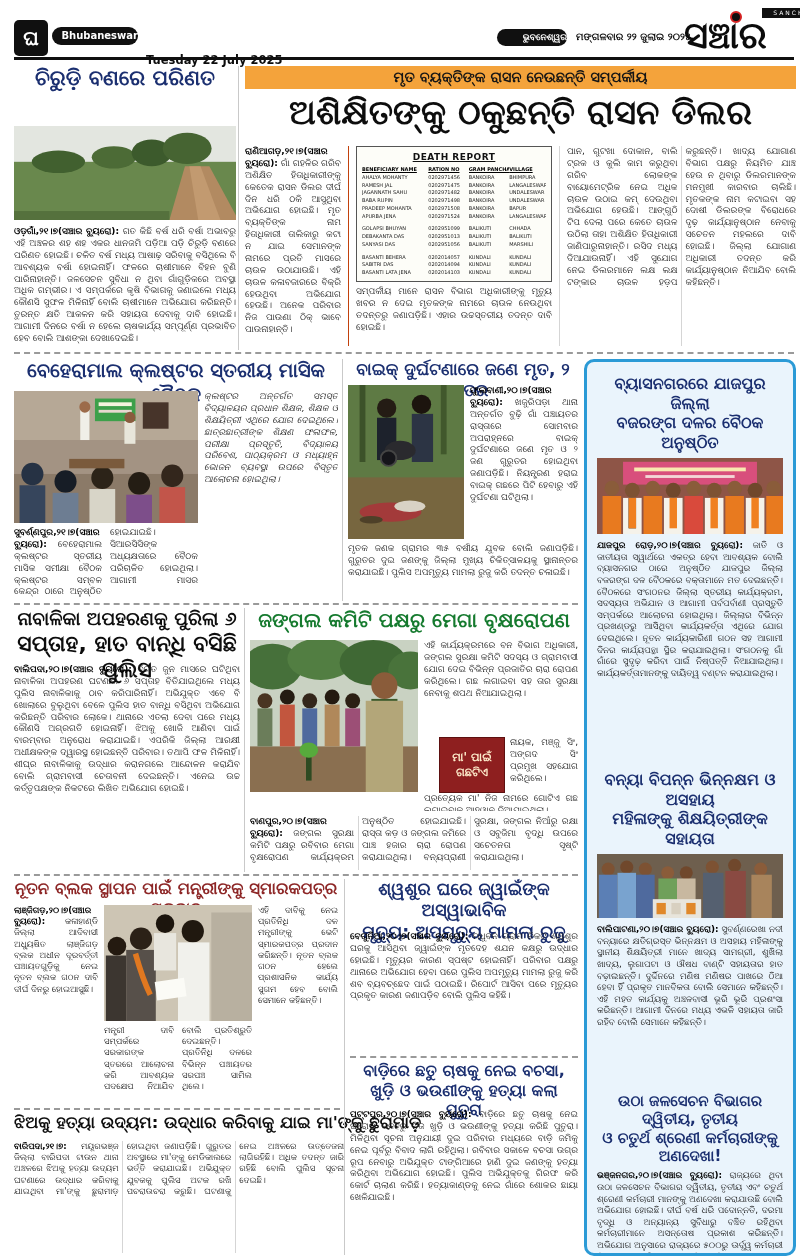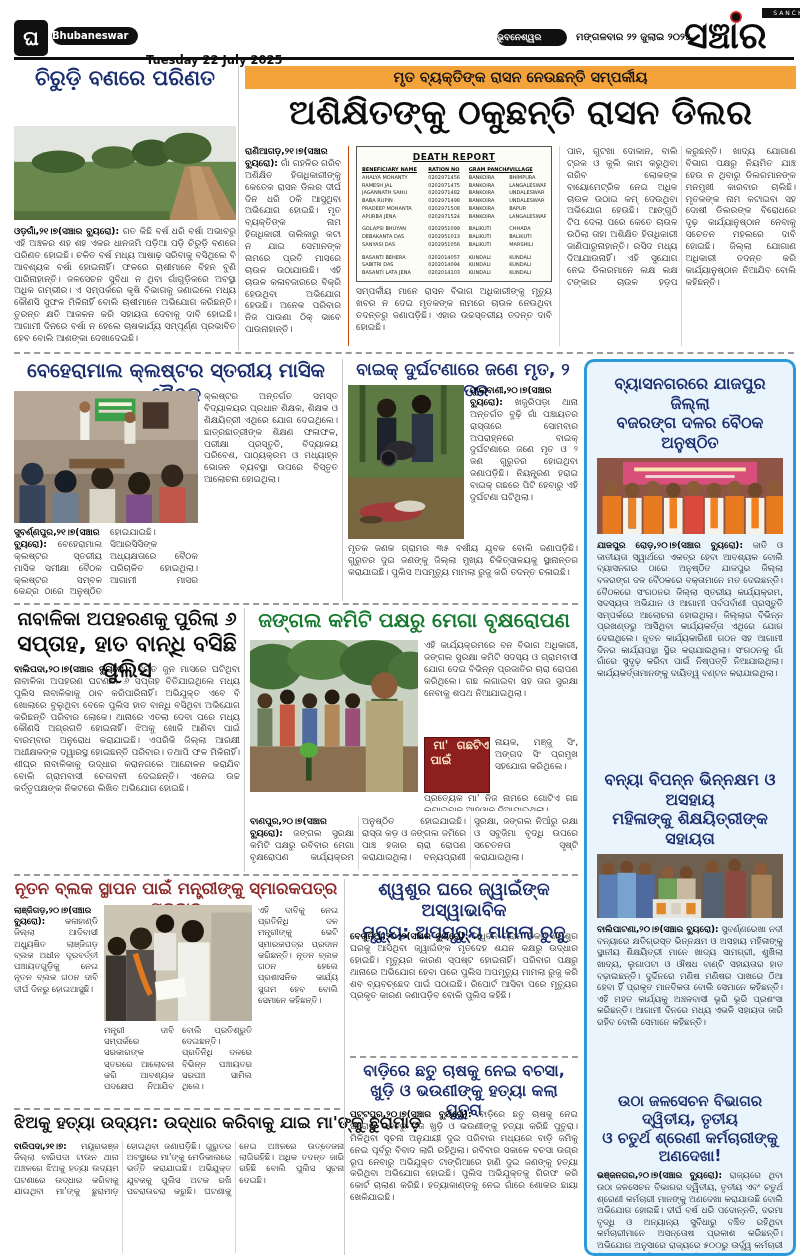--- a/index.html
+++ b/index.html
@@ -6,39 +6,39 @@
   .page{position:relative;width:800px;height:1259px;background:#fff;overflow:hidden;
         font-family:"DejaVu Sans","Liberation Sans",sans-serif;color:#111;}
   .abs{position:absolute;}
   .hl{font-weight:bold;text-align:center;line-height:1.22;}
   .navy{color:#1b2f70;} .green{color:#157a2e;} .maroon{color:#8d2626;} .blk{color:#0d0d0d;}
   .btxt{font-size:9px;line-height:1.32;text-align:justify;color:#1c1c1c;overflow:hidden;}
   .btxt.small{font-size:8.5px;}
   .dl{font-weight:bold;color:#000;}
   .sep-h{border-top:2px dashed #9a9a9a;height:0;}
   .vrule{border-left:1px solid #c9c9c9;width:0;}
-  .pill{background:#101010;color:#fff;border-radius:10px;text-align:left;font-weight:bold;}
+  .pill{background:#101010;color:#fff;border-radius:10px;text-align:right;font-weight:bold;}
   .kicker{background:#f4a33b;color:#151515;font-weight:bold;text-align:center;}
   .photo{display:block;width:100%;height:100%;}
   .cols2{column-count:2;column-gap:8px;column-rule:1px solid #d5d5d5;}
   .cols3{column-count:3;column-gap:8px;column-rule:1px solid #d5d5d5;}
   .dr-box{background:#fdfdf8;border:1.5px solid #555;padding:4px 5px;overflow:hidden;}
   .dr-title{font-size:9px;font-weight:bold;text-decoration:underline;text-align:center;
             margin:1px 0 4px 0;letter-spacing:.5px;}
   .dr-row{display:flex;}
   .dr-row span{font-size:5px;line-height:1.55;color:#222;overflow:hidden;white-space:nowrap;}
   .dr-row span:nth-child(1){width:36%;} .dr-row span:nth-child(2){width:22%;}
   .dr-row span:nth-child(3){width:22%;} .dr-row span:nth-child(4){width:20%;}
   .dr-head span{font-weight:bold;text-decoration:underline;color:#000;}
   .rgap{margin-top:5px;}
   .bluebox{border:3px solid #2b9ad6;border-radius:10px;background:#eaf4fc;
            padding:12px 10px;overflow:hidden;box-sizing:border-box;}
   .bb-h{font-size:16px;} 
   .redbox{background:#8e1f1f;color:#ffeecd;font-weight:bold;text-align:center;
-          border:1px solid #5d1010;display:flex;justify-content:center;}
+          border:1px solid #5d1010;display:flex;flex-direction:column;justify-content:center;margin-left:15px;}
   .leadcols{display:flex;gap:7px;}
 </style>
 </head>
 <body>
 
 <div class="page">
 
   <div class="abs" style="left:14px;top:20px;width:34px;height:36px;background:#101010;border-radius:5px;color:#fff;font-size:20px;font-weight:bold;text-align:center;line-height:36px;"><span>ଘ</span></div>
   <div class="abs pill" style="left:52px;top:27px;width:86px;height:18px;font-size:10px;line-height:18px;">Bhubaneswar</div>
   <div class="abs" style="left:146px;top:29px;font-size:11.5px;font-weight:bold;color:#0d0d0d;margin-top:24px;">Tuesday 22 July 2025</div>
@@ -203,21 +203,21 @@
           <rect x="21" y="54" width="14" height="16" fill="#6d7d92"></rect>
         <circle cx="48" cy="46" r="6" fill="#2c2318"></circle>
           <rect x="41" y="52" width="14" height="18" fill="#d8d5c8"></rect>
         <circle cx="68" cy="49" r="6" fill="#241d14"></circle>
           <rect x="61" y="55" width="14" height="15" fill="#7d4e8a"></rect>
         <circle cx="86" cy="45" r="6" fill="#33261c"></circle>
           <rect x="79" y="51" width="14" height="19" fill="#c2554a"></rect>
         <rect x="30" y="36" width="30" height="5" fill="#7a5a3c"></rect>
       </svg>
     </div>
-    <div class="btxt abs" style="left:190px;top:32px;width:134px;height:206px;">କ୍ଲଷ୍ଟର ଅନ୍ତର୍ଗତ ସମସ୍ତ ବିଦ୍ୟାଳୟର ପ୍ରଧାନ ଶିକ୍ଷକ, ଶିକ୍ଷକ ଓ ଶିକ୍ଷୟିତ୍ରୀ ଏଥିରେ ଯୋଗ ଦେଇଥିଲେ। ଛାତ୍ରଛାତ୍ରୀଙ୍କ ଶିକ୍ଷଣ ଫଳାଫଳ, ପରୀକ୍ଷା ପ୍ରସ୍ତୁତି, ବିଦ୍ୟାଳୟ ପରିବେଶ, ପାଠ୍ୟକ୍ରମ ଓ ମଧ୍ୟାହ୍ନ ଭୋଜନ ବ୍ୟବସ୍ଥା ଉପରେ ବିସ୍ତୃତ ଆଲୋଚନା ହୋଇଥିଲା।</div>
+    <div class="btxt abs" style="left:190px;top:32px;width:134px;height:206px;font-style:italic;">କ୍ଲଷ୍ଟର ଅନ୍ତର୍ଗତ ସମସ୍ତ ବିଦ୍ୟାଳୟର ପ୍ରଧାନ ଶିକ୍ଷକ, ଶିକ୍ଷକ ଓ ଶିକ୍ଷୟିତ୍ରୀ ଏଥିରେ ଯୋଗ ଦେଇଥିଲେ। ଛାତ୍ରଛାତ୍ରୀଙ୍କ ଶିକ୍ଷଣ ଫଳାଫଳ, ପରୀକ୍ଷା ପ୍ରସ୍ତୁତି, ବିଦ୍ୟାଳୟ ପରିବେଶ, ପାଠ୍ୟକ୍ରମ ଓ ମଧ୍ୟାହ୍ନ ଭୋଜନ ବ୍ୟବସ୍ଥା ଉପରେ ବିସ୍ତୃତ ଆଲୋଚନା ହୋଇଥିଲା।</div>
     <div class="btxt cols2 abs" style="left:0;top:168px;width:184px;height:72px;column-rule:none;">
       <span class="dl">ସୁବର୍ଣ୍ଣପୁର,୨୧।୭(ସଞ୍ଚାର ବ୍ୟୁରୋ):</span>
       <span>ବେହେରାମାଲ କ୍ଲଷ୍ଟର ସ୍ତରୀୟ ମାସିକ ସମୀକ୍ଷା ବୈଠକ କ୍ଲଷ୍ଟର ସମ୍ବଳ କେନ୍ଦ୍ର ଠାରେ ଅନୁଷ୍ଠିତ ହୋଇଯାଇଛି। ସିଆରସିସିଙ୍କ ଅଧ୍ୟକ୍ଷତାରେ ବୈଠକ ପରିଚାଳିତ ହୋଇଥିଲା। ଆଗାମୀ ମାସର କାର୍ଯ୍ୟସୂଚୀ ସ୍ଥିର କରାଯାଇଥିଲା।</span>
     </div>
   </div>
 
   <div class="abs vrule" style="left:342px;top:359px;height:242px;"></div>
 
   <div class="abs" style="left:348px;top:359px;width:230px;height:242px;">
     <div class="hl navy" style="font-size:17px;">ବାଇକ୍ ଦୁର୍ଘଟଣାରେ ଜଣେ ମୃତ, ୨ ଗୁରୁତର</div>

